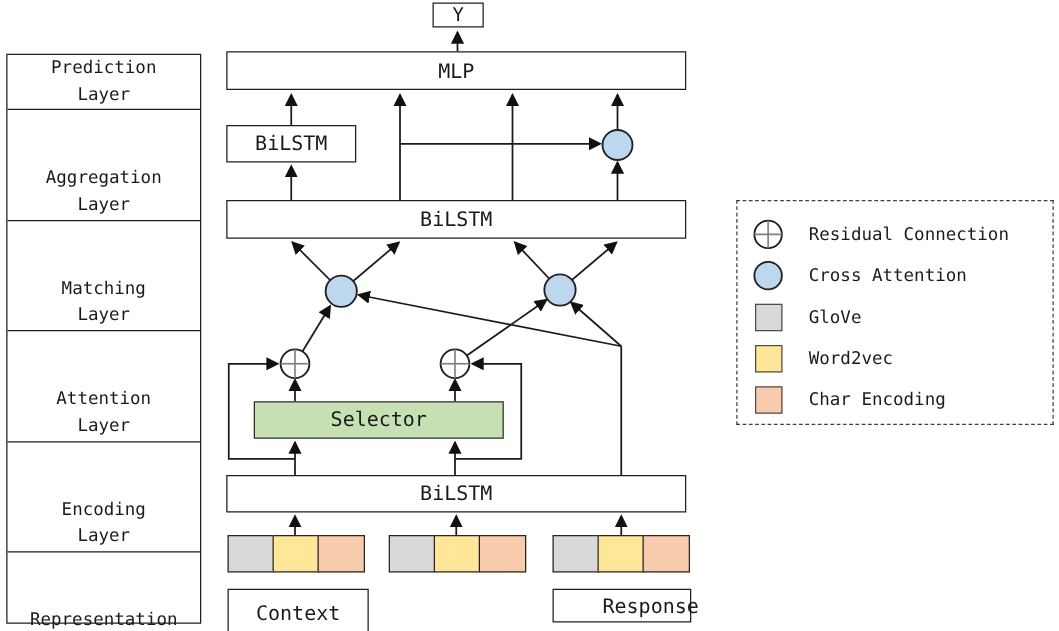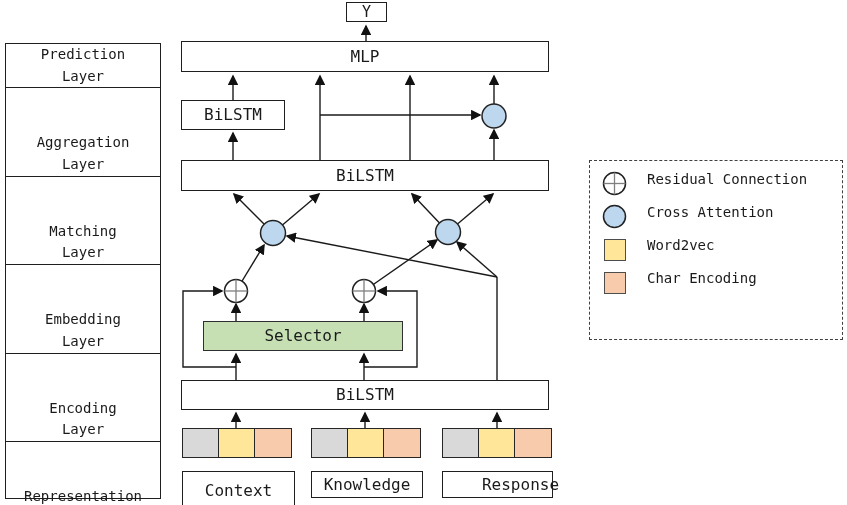--- a/index.html
+++ b/index.html
@@ -29,21 +29,21 @@
   .cell{box-sizing:border-box;flex:1;border:1.5px solid #262626;}
   .cell + .cell{margin-left:-1.5px;}
   .c-glove{background:#d9d9d9;}
   .c-w2v{background:#ffe699;}
   .c-char{background:#f8cbad;}
   
   #legend{
     position:absolute;left:589px;top:160px;width:254px;height:180px;box-sizing:border-box;
     border:1.5px dashed #404040;background:#fff;padding-top:10px;
   }
-  .legend-row{height:33px;display:flex;padding-left:12px;}
+  .legend-row{height:33px;display:flex;align-items:center;padding-left:12px;}
   .legend-icon{width:25px;height:25px;flex:0 0 25px;display:flex;align-items:center;justify-content:center;}
   .legend-label{margin-left:20px;font-size:14px;}
   .sq{width:22px;height:22px;box-sizing:border-box;border:1.5px solid #4d4d4d;}
 </style>
 </head>
 <body>
 
 <div id="stage">
 
   <svg id="wires" viewBox="0 0 847 505" aria-hidden="true">
@@ -105,21 +105,21 @@
     </g>
   </svg>
 
   <div id="layers-panel">
     <div class="layer-row lr1">Prediction
 Layer</div>
     <div class="layer-row lr2">Aggregation
 Layer</div>
     <div class="layer-row lr3">Matching
 Layer</div>
-    <div class="layer-row lr4">Embedding
+    <div class="layer-row lr4">Attention
 Layer</div>
     <div class="layer-row lr5">Encoding
 Layer</div>
     <div class="layer-row lr6">Representation
 Layer</div>
   </div>
 
   <div class="box" style="left:346px;top:2px;width:41px;height:20px;font-size:15px;">Y</div>
 
   <div class="box" style="left:181px;top:41px;width:368px;height:31px;">MLP</div>
@@ -142,21 +142,20 @@
     <div class="cell c-w2v"></div>
     <div class="cell c-char"></div>
   </div>
   <div class="strip" style="left:442px;">
     <div class="cell c-glove"></div>
     <div class="cell c-w2v"></div>
     <div class="cell c-char"></div>
   </div>
 
   <div class="box" style="left:182px;top:471px;width:113px;height:40px;">Context</div>
-  <div class="box" style="left:311px;top:471px;width:112px;height:27px;">Knowledge</div>
   <div class="box" style="left:442px;top:471px;width:111px;height:27px;padding-left:46px;">Response</div>
 
   <div id="legend">
     <div class="legend-row">
       <span class="legend-icon">
         <svg width="25" height="25" viewBox="0 0 25 25">
           <circle cx="12.5" cy="12.5" r="11" fill="#ffffff" stroke="#1f1f1f" stroke-width="1.5"></circle>
           <line x1="1.5" y1="12.5" x2="23.5" y2="12.5" stroke="#7f7f7f" stroke-width="1.3"></line>
           <line x1="12.5" y1="1.5" x2="12.5" y2="23.5" stroke="#7f7f7f" stroke-width="1.3"></line>
         </svg>
@@ -166,20 +165,26 @@
     <div class="legend-row">
       <span class="legend-icon">
         <svg width="25" height="25" viewBox="0 0 25 25">
           <circle cx="12.5" cy="12.5" r="11" fill="#bdd7ee" stroke="#222222" stroke-width="1.5"></circle>
         </svg>
       </span>
       <span class="legend-label">Cross Attention</span>
     </div>
     <div class="legend-row">
       <span class="legend-icon">
+          <span class="sq c-glove"></span>
+        </span>
+      <span class="legend-label">GloVe</span>
+    </div>
+    <div class="legend-row">
+      <span class="legend-icon">
           <span class="sq c-w2v"></span>
         </span>
       <span class="legend-label">Word2vec</span>
     </div>
     <div class="legend-row">
       <span class="legend-icon">
           <span class="sq c-char"></span>
         </span>
       <span class="legend-label">Char Encoding</span>
     </div>

